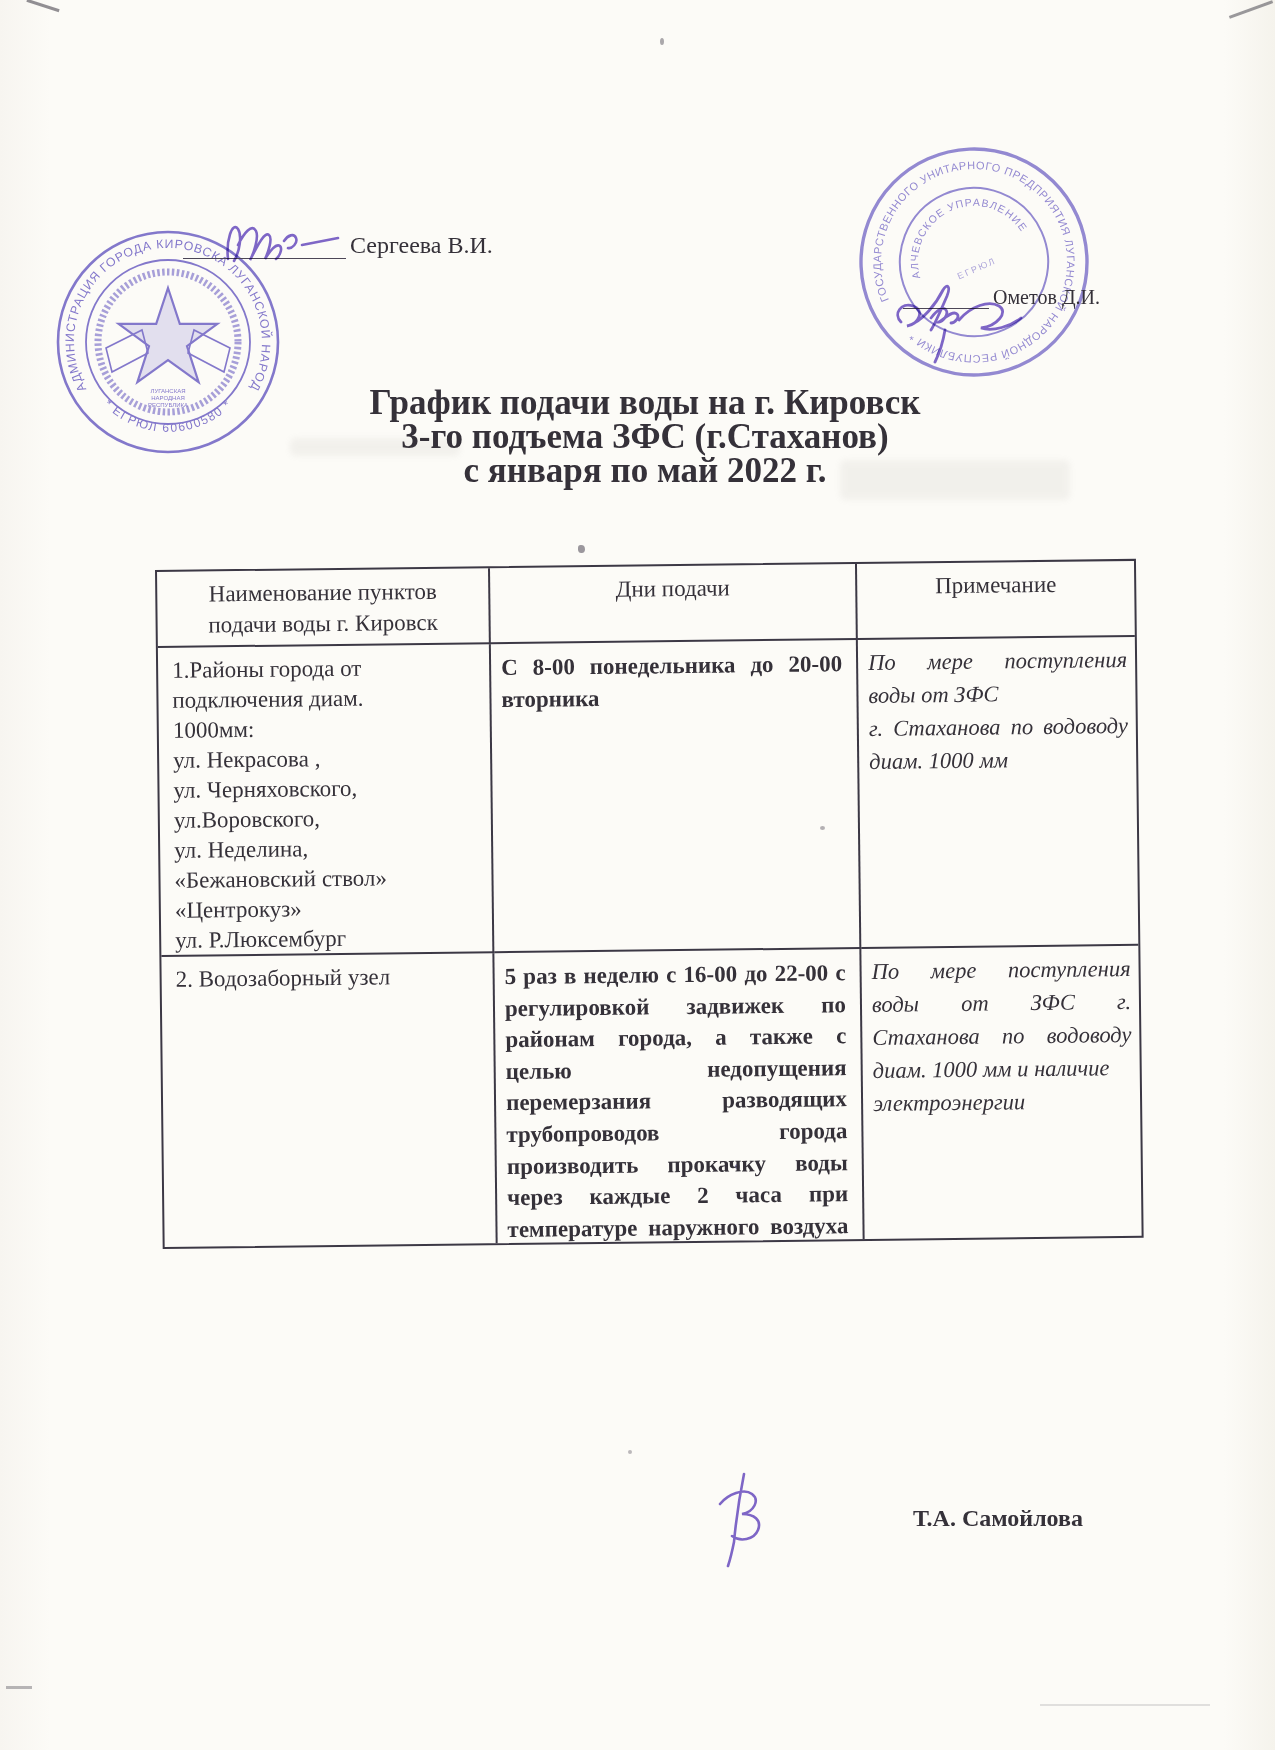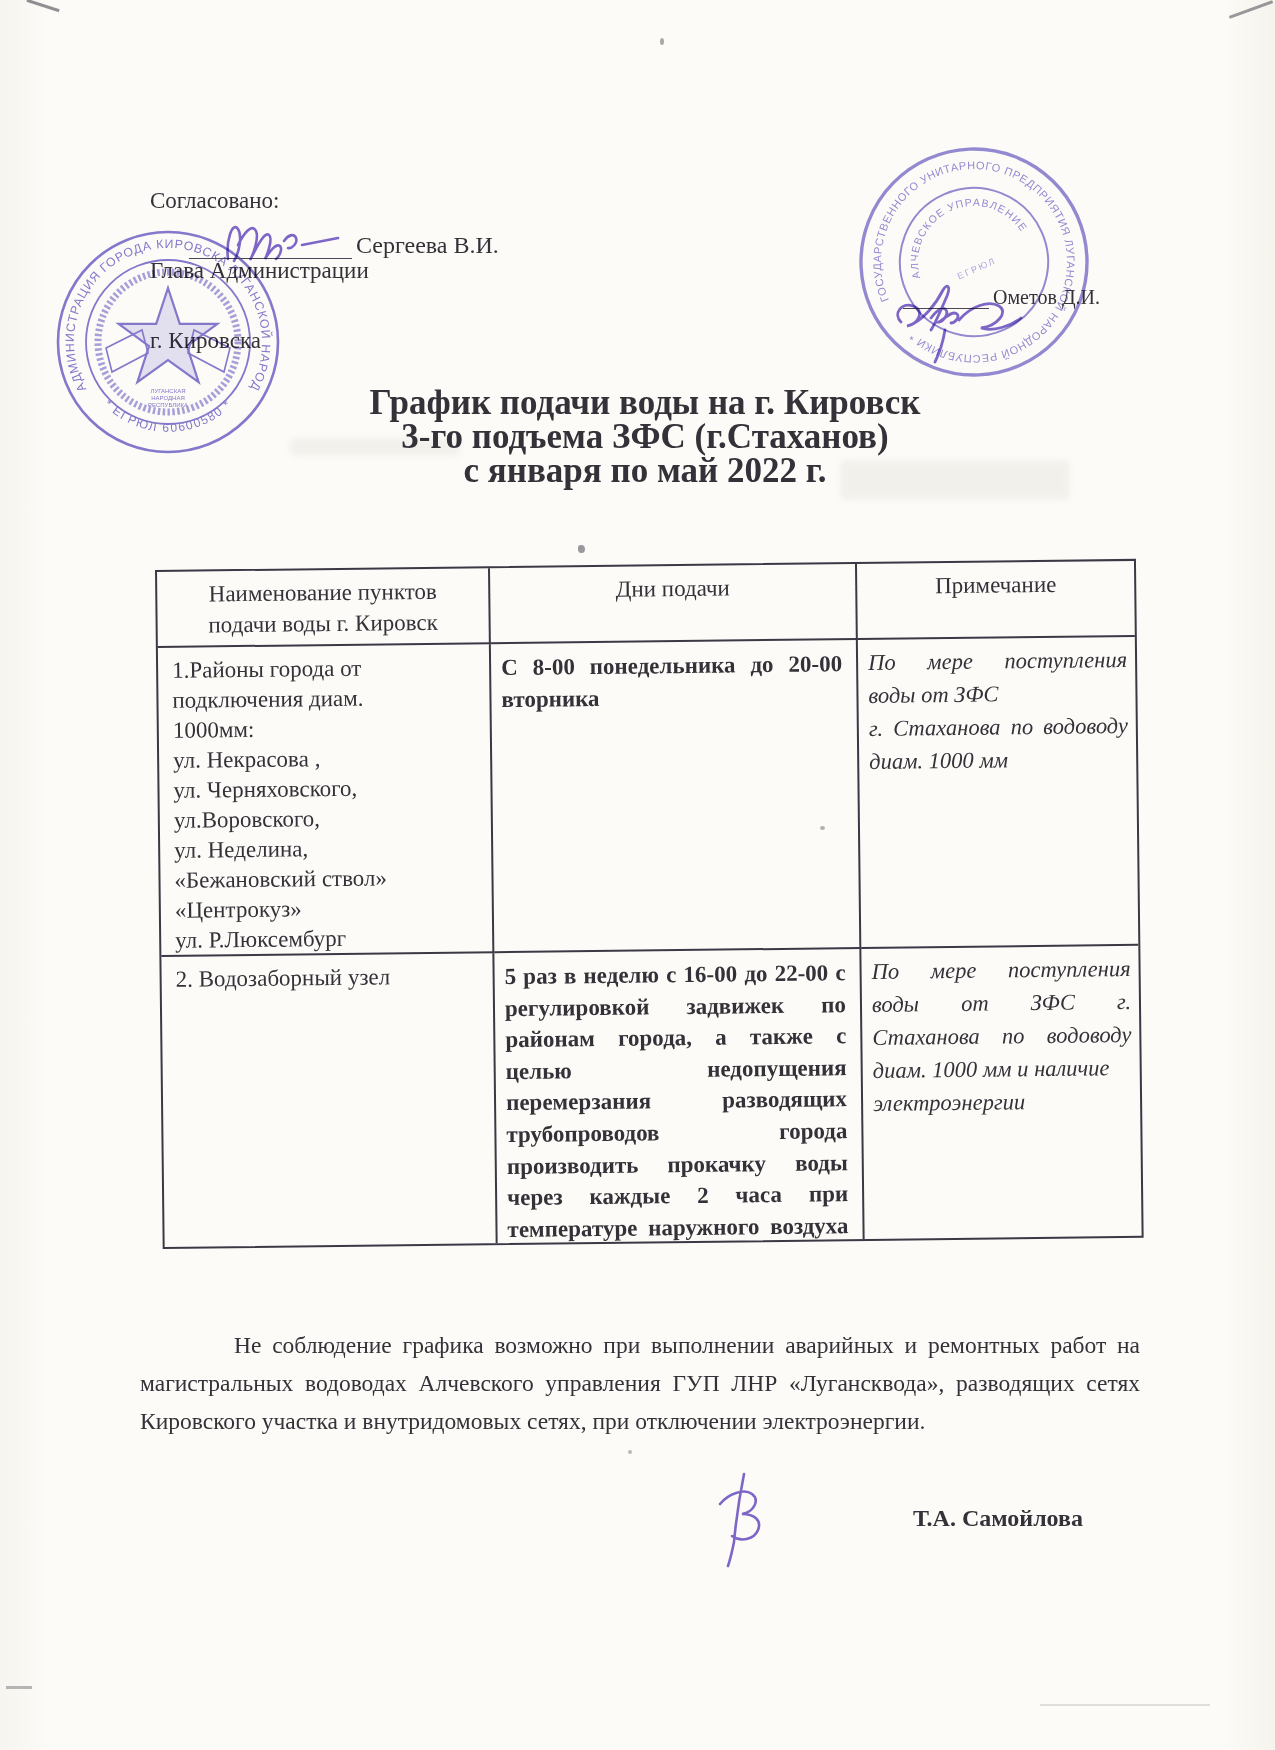--- a/index.html
+++ b/index.html
@@ -12,21 +12,21 @@
   .page{
     position:absolute;left:0;top:0;width:1275px;height:1750px;
     background:linear-gradient(90deg,#f7f5f0 0,#fcfbf7 4%,#fcfbf7 96%,#f5f3ec 100%);
   }
   .abs{position:absolute;}
   
   .approval{font-size:23px;line-height:35px;white-space:pre-line;}
   .approval-left{left:150px;top:148px;}
   .approval-right{left:885px;top:134px;}
   .sig-row{position:absolute;font-size:24px;white-space:nowrap;}
-  .sig-left{left:189px;top:232px;}
+  .sig-left{left:183px;top:232px;}
   .sig-right{left:903px;top:284px;font-size:20px;}
   .sig-line{display:inline-block;border-bottom:1.6px solid #4c4656;height:24px;vertical-align:bottom;margin-right:4px;}
   .sig-line.w165{width:163px;}
   .sig-line.w86{width:86px;}
   
   .doc-title{left:155px;top:386px;width:980px;text-align:center;font-weight:bold;font-size:35px;line-height:34px;white-space:pre-line;}
   
   .doc-table{
     left:155px;top:570px;width:977px;
     transform:rotate(-0.65deg);transform-origin:0 0;
@@ -65,25 +65,20 @@
   <div class="corner-line" style="left:6px;top:1686px;width:26px;height:3px;opacity:.35;"></div>
   <div class="corner-line" style="left:1040px;top:1704px;width:170px;height:2px;opacity:.14;"></div>
   <div class="smudge" style="left:290px;top:438px;width:170px;height:18px;"></div>
   <div class="smudge" style="left:840px;top:460px;width:230px;height:40px;"></div>
   <div class="speck" style="left:660px;top:38px;width:4px;height:7px;opacity:.5;"></div>
   <div class="speck" style="left:578px;top:545px;width:7px;height:8px;opacity:.6;border-radius:40% 60% 50% 50%;"></div>
   <div class="speck" style="left:820px;top:826px;width:5px;height:4px;opacity:.45;"></div>
   <div class="speck" style="left:735px;top:1164px;width:5px;height:5px;opacity:.6;background:#4a3f8f;"></div>
   <div class="speck" style="left:628px;top:1450px;width:4px;height:4px;opacity:.4;"></div>
 
-  <div class="abs approval approval-left">
-    <div>Согласовано:</div>
-    <div>Глава Администрации</div>
-    <div>г. Кировска</div>
-  </div>
 
 
   <svg class="abs stamp stamp-left" width="232" height="232" viewBox="0 0 232 232">
     <defs>
       <path id="lst-top" d="M34.6,163 A94,94 0 1 1 197.4,163"></path>
       <path id="lst-bot" d="M38.1,161 A90,90 0 0 0 193.9,161"></path>
     </defs>
     <g fill="none" stroke="#6a5cc8">
       <circle cx="116" cy="116" r="110" stroke-width="2.6"></circle>
       <circle cx="116" cy="116" r="82" stroke-width="1.8"></circle>
@@ -163,17 +158,16 @@
     <div class="cell days-cell">С 8-00 понедельника до 20-00 вторника</div>
     <div class="cell note-cell last-col">По мере поступления воды от ЗФС
 г. Стаханова по водоводу диам. 1000 мм</div>
 
     <div class="cell points-cell last-row">2. Водозаборный узел</div>
     <div class="cell days-cell last-row">5 раз в неделю с 16-00 до 22-00 с регулировкой задвижек по районам города, а также с целью недопущения перемерзания разводящих трубопроводов города производить прокачку воды через каждые 2 часа при температуре наружного воздуха ниже -10°С</div>
     <div class="cell note-cell last-col last-row">По мере поступления воды от ЗФС г. Стаханова по водоводу диам. 1000 мм и наличие
 электроэнергии</div>
   </div>
 
-  <div class="abs footnote">Не соблюдение графика возможно при выполнении аварийных и ремонтных работ на магистральных водоводах Алчевского управления ГУП ЛНР «Лугансквода», разводящих сетях Кировского участка и внутридомовых сетях, при отключении электроэнергии.</div>
 
   <div class="abs footer-name">Т.А. Самойлова</div>
 
 </div>
 
 </body></html>

